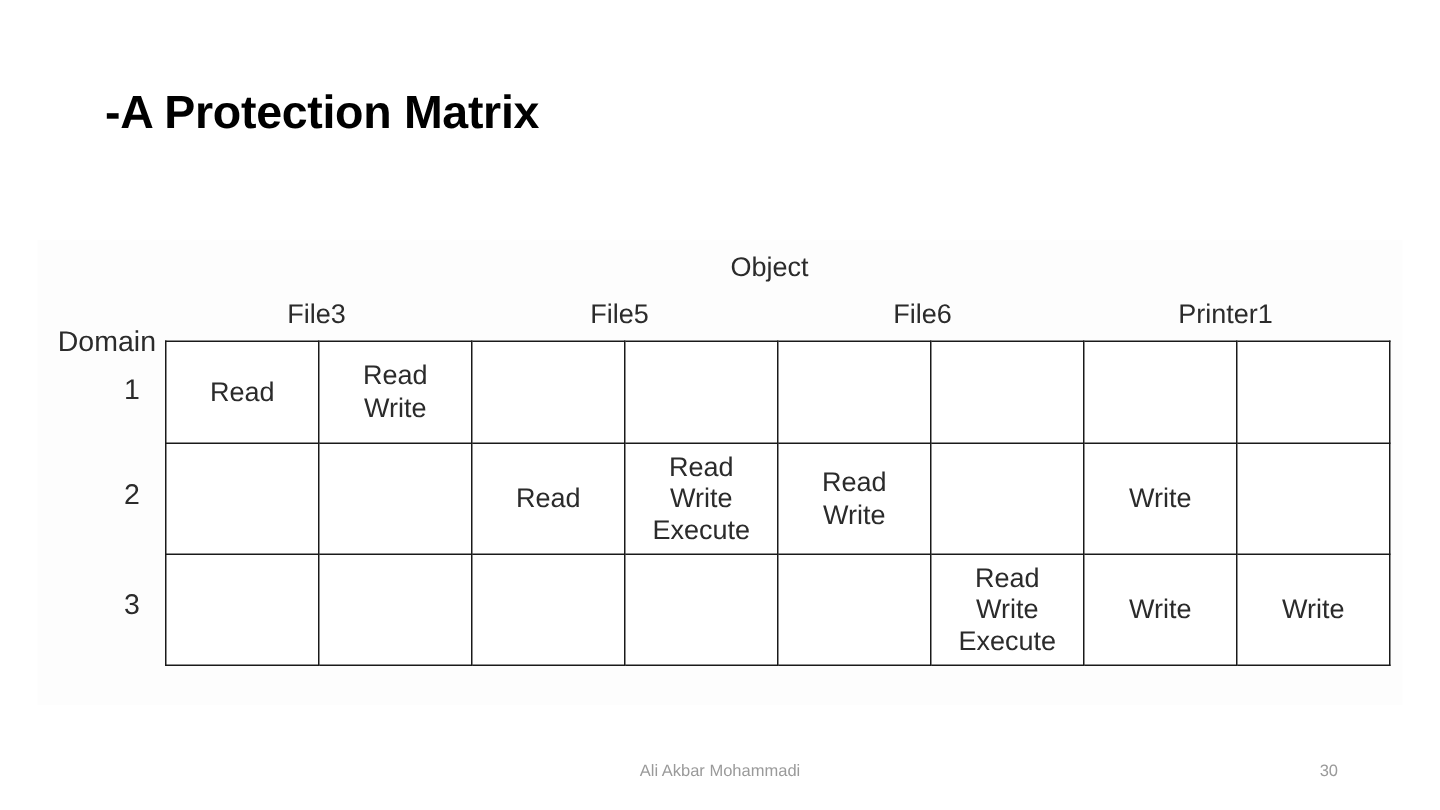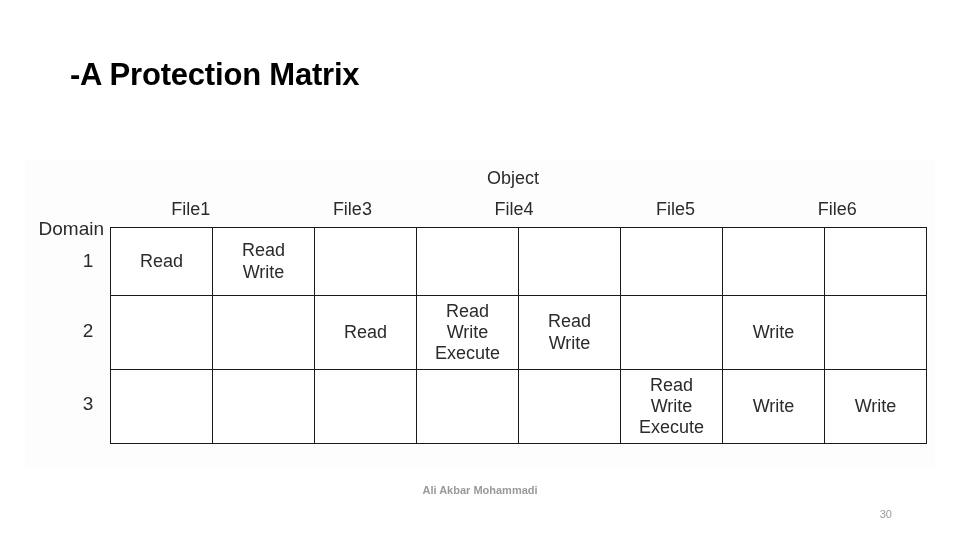--- a/index.html
+++ b/index.html
@@ -121,26 +121,25 @@
   }
   .matrix-table tr.row-1 td { height: 67px; }
   .matrix-table tr.row-2 td { height: 73px; }
   .matrix-table tr.row-3 td { height: 73px; }
   .cell-text { display: block; white-space: pre-line; }
 
   
   .footer-author {
     position: absolute;
     left: 0;
-    top: 484px;
+    top: 508px;
     width: 960px;
     text-align: center;
     font-size: 11px;
     color: #9a9a9a;
-    font-weight: bold;
   }
   .footer-page {
     position: absolute;
     right: 68px;
     top: 508px;
     font-size: 11px;
     color: #9a9a9a;
   }
 </style>
 </head>
@@ -148,25 +147,24 @@
 
 <div class="slide-title">-A Protection Matrix</div>
 
 <div class="matrix-figure">
 </div>
 
 <div class="object-label">Object</div>
 <div class="domain-label">Domain</div>
 
 <div class="col-headers">
-  <div class="col-header">File1</div>
   <div class="col-header">File3</div>
-  <div class="col-header">File4</div>
   <div class="col-header">File5</div>
   <div class="col-header">File6</div>
+  <div class="col-header">Printer1</div>
 </div>
 
 <div class="row-labels">
   <div class="row-label r1">1</div>
   <div class="row-label r2">2</div>
   <div class="row-label r3">3</div>
 </div>
 
 <table class="matrix-table">
   <tbody>

